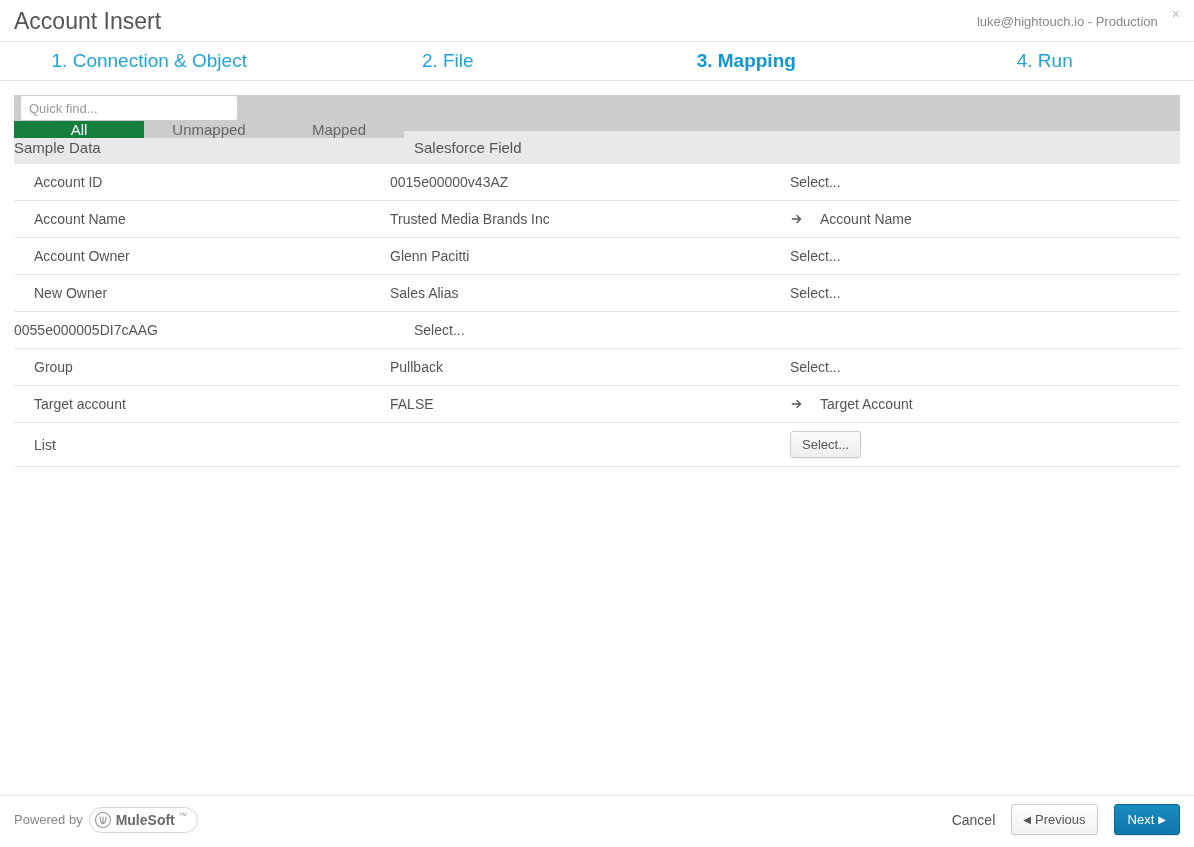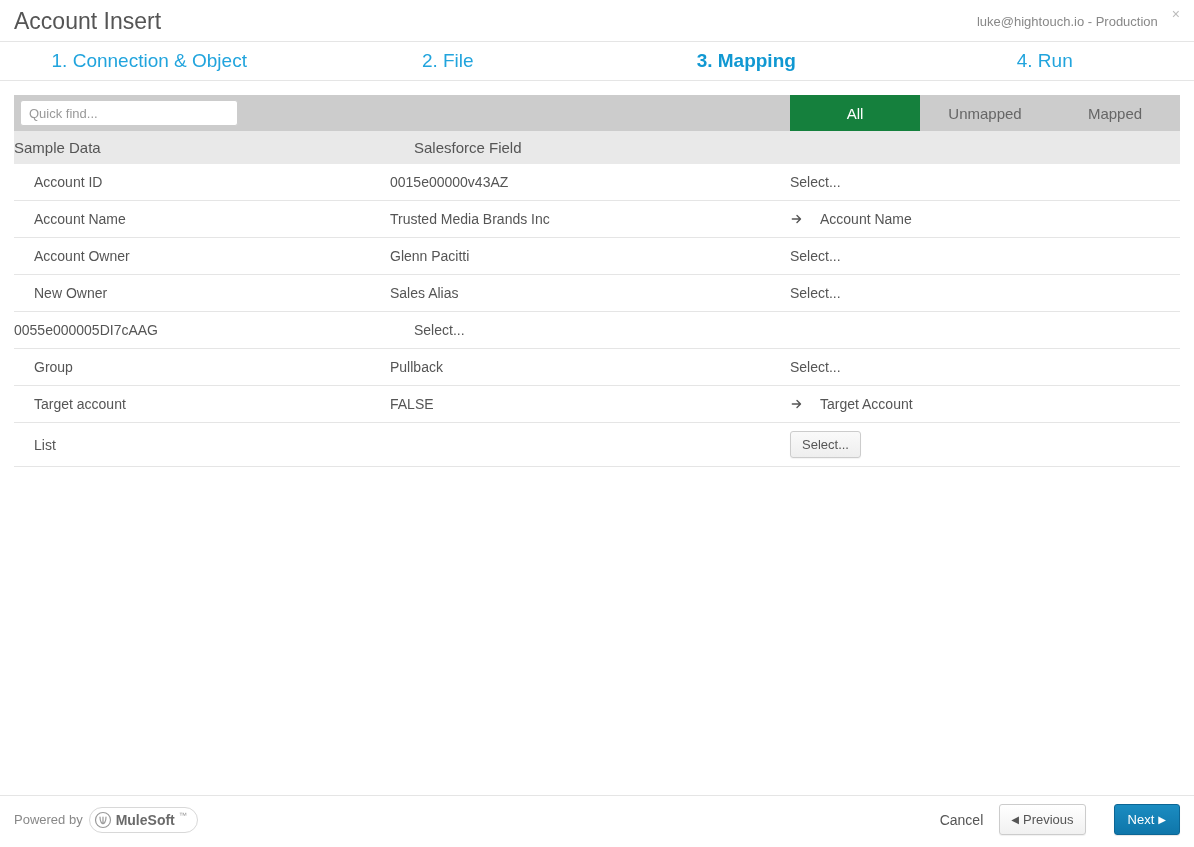--- a/index.html
+++ b/index.html
@@ -57,20 +57,21 @@
     color: #1098d2;
   }
   .body-pad {
     padding: 14px 14px 0 14px;
   }
   .toolbar {
     display: flex;
     background: #ccc;
     height: 36px;
     align-items: stretch;
+    flex-direction: column;
   }
   .toolbar-left {
     flex: 1;
     display: flex;
     align-items: center;
     padding-left: 6px;
   }
   .quickfind {
     width: 218px;
     height: 26px;
@@ -203,21 +204,20 @@
     border: 1px solid #0c6695;
     border-radius: 3px;
     padding: 7px 13px;
     font-size: 13px;
     color: #fff;
     cursor: pointer;
     display: flex;
     align-items: center;
     gap: 4px;
     box-shadow: 0 1px 1px rgba(0,0,0,0.1);
-    margin-left: 12px;
   }
   .caret { font-size: 10px; }
   .tm { font-size: 8px; position: relative; top: -4px; color:#999; }
 </style>
 </head>
 <body>
 
 <div class="header">
   <div class="title">Account Insert</div>
   <div class="user-info">

